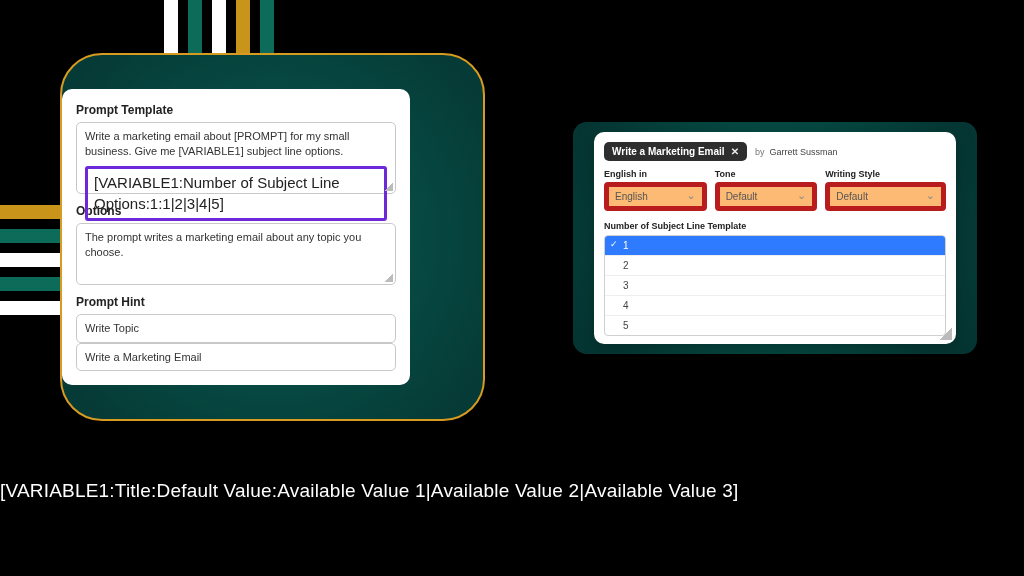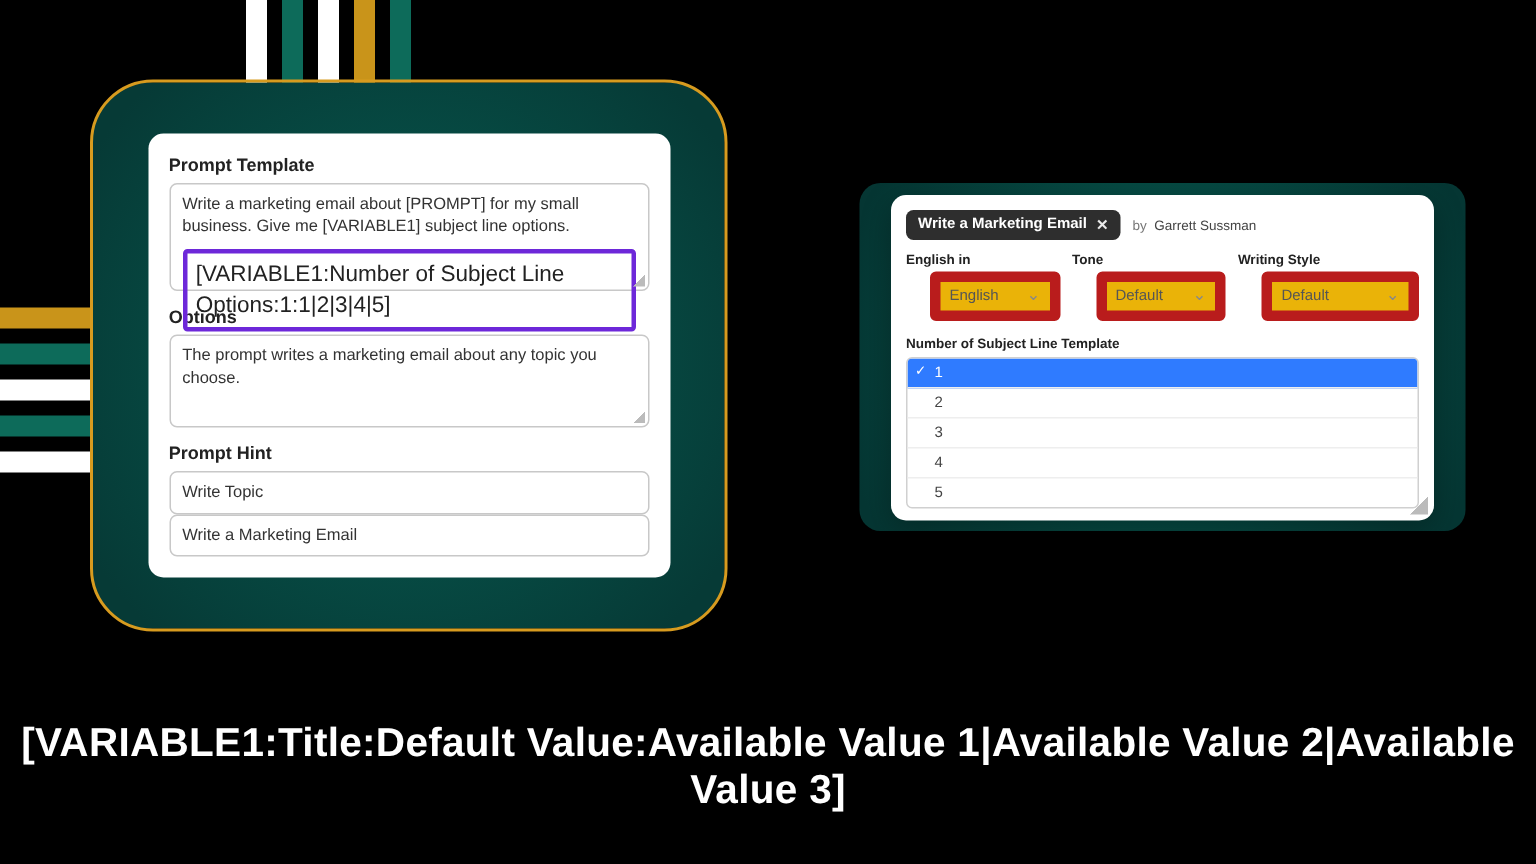--- a/index.html
+++ b/index.html
@@ -22,21 +22,21 @@
   .stripes-left {
     position: absolute; left: 0; top: 205px; width: 106px;
   }
   .stripes-left div { height: 14px; width: 106px; margin-bottom: 10px; }
 
   
   .card-left {
     position: absolute; left: 60px; top: 53px; width: 425px; height: 368px;
     background: radial-gradient(circle at 50% 50%, #075e53 0%, #063a36 90%);
     border: 2px solid #d79b1f; border-radius: 42px;
-    display: flex; align-items: center; justify-content: center;
+    display: flex; align-items: center; justify-content: flex-start;
   }
   .panel-left {
     width: 348px; background: #fff; border-radius: 10px; padding: 12px 14px 14px;
     color: #222;
   }
   .panel-left .field-label { font-size: 12px; font-weight: 600; margin: 2px 0 5px; }
   .panel-left .field-label.mt { margin-top: 10px; }
   .ta, .inp {
     width: 100%; border: 1px solid #c8c8c8; border-radius: 5px;
     padding: 6px 8px; font-size: 11px; color: #333; font-family: inherit;
@@ -71,44 +71,44 @@
     padding:4px 8px; border-radius:5px; display:inline-flex; align-items:center; gap:6px;
   }
   .chip .x { font-size:10px; opacity:.9; }
   .byline { font-size:9px; color:#777; }
   .byline .name { color:#444; }
   .sel-row { display:flex; gap:8px; }
   .sel-col { flex:1; }
   .sel-col.small { flex:0.85; }
   .sel-lbl { font-size:9px; font-weight:600; margin-bottom:3px; }
   .sel {
-    background:#eab308; border:7px solid #b91c1c; border-radius:4px;
-    font-size:10px; color:#555; padding:4px 6px; position:relative;margin-left:16px;
+    background:#fdba74; border:5px solid #b91c1c; border-radius:4px;
+    font-size:10px; color:#555; padding:4px 6px; position:relative;
   }
   .sel::after { content:"⌄"; position:absolute; right:6px; top:2px; color:#888; font-size:11px; }
   .dd-lbl { font-size:9px; font-weight:700; margin-top:10px; margin-bottom:4px; }
   .dd {
     border:1px solid #d0d0d0; border-radius:4px; overflow:hidden;
   }
   .dd-item {
     font-size:10px; padding:4px 8px 4px 18px; color:#444; position:relative;
     border-bottom:1px solid #eee;
   }
   .dd-item:last-child { border-bottom:none; }
   .dd-item.sel-active { background:#2f7bff; color:#fff; }
   .dd-item.sel-active::before { content:"✓"; position:absolute; left:5px; top:3px; font-size:9px; }
   .corner-resize {
     position:absolute; right:4px; bottom:4px; width:12px; height:12px;
     background: linear-gradient(135deg, transparent 50%, #bbb 50%);
   }
 
   
   .syntax {
-    position: absolute; left: 0; right: 0; top: 480px; text-align: center;
-    color: #fff; font-weight: 700; font-size: 27px; letter-spacing: .2px;
+    position: absolute; left: 0; right: 0; top: 480px; 
+    color: #fff; font-weight: 400; font-size: 19px; letter-spacing: .2px;
   }
 </style>
 </head>
 <body>
 
 <div class="stripes-top">
   <div class="s-white"></div>
     <div class="s-teal"></div>
     <div class="s-white"></div>
     <div class="s-gold"></div>

